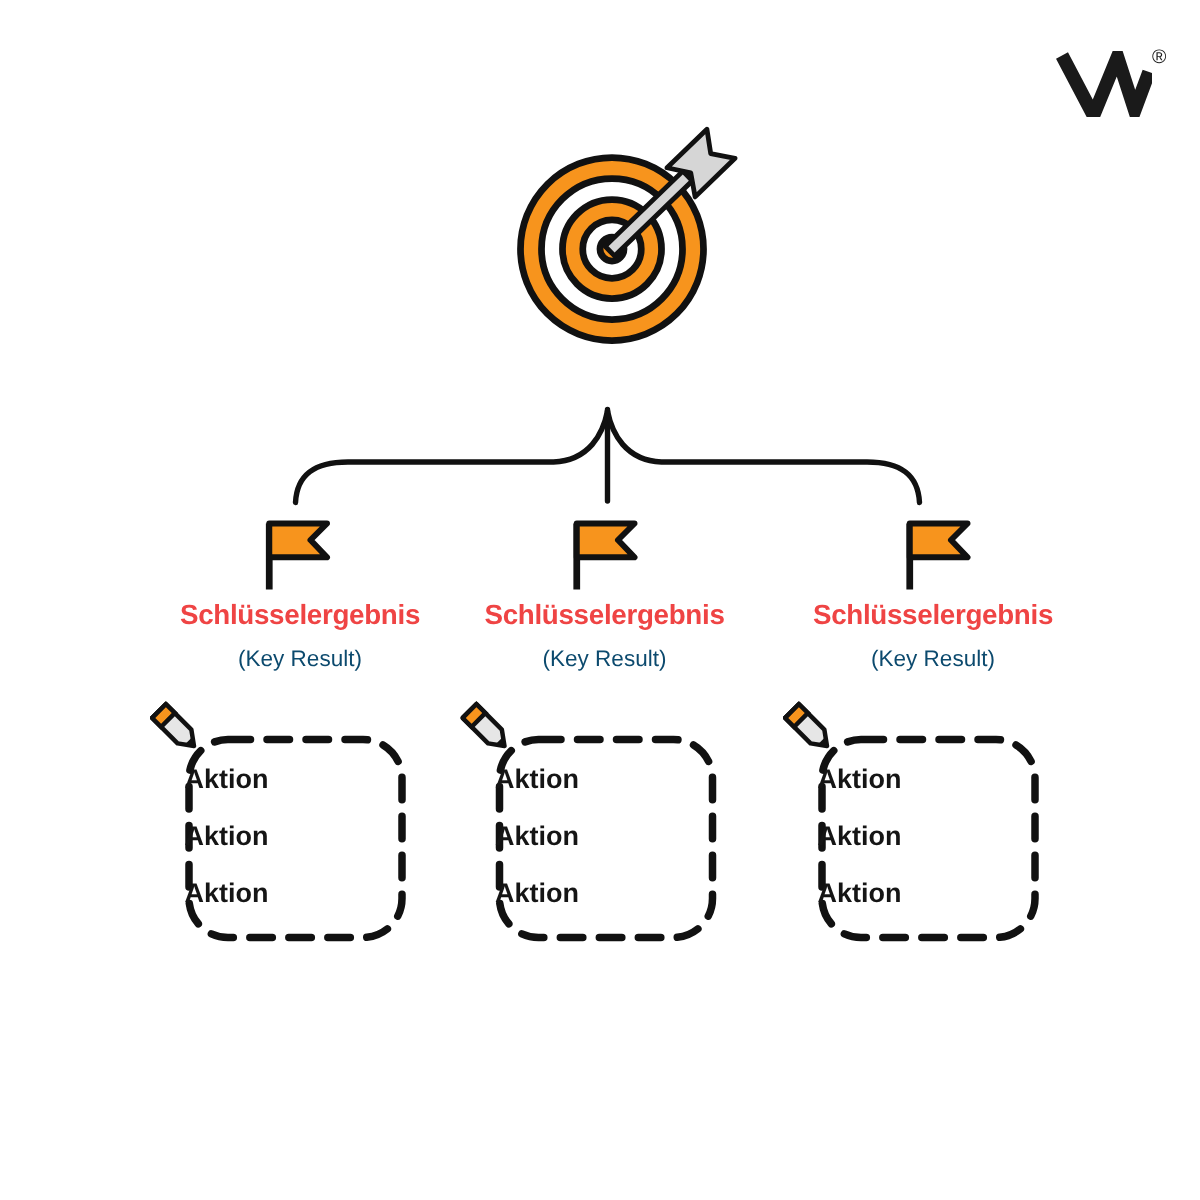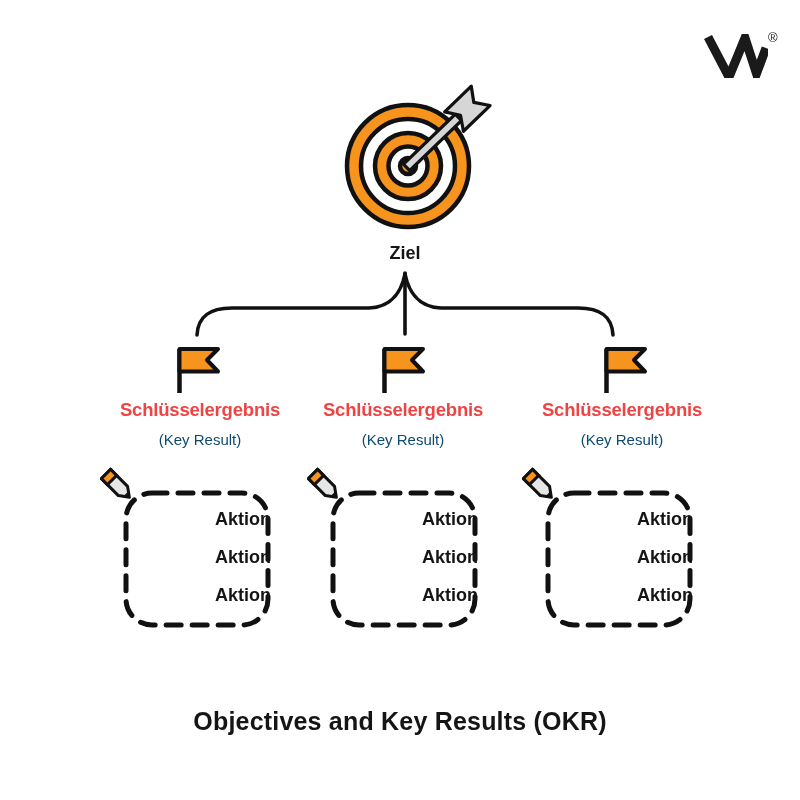--- a/index.html
+++ b/index.html
@@ -16,21 +16,21 @@
   .abs{position:absolute;}
   .ctr{text-align:center;}
   .ziel-label{left:305px;top:243px;width:200px;font-size:18px;font-weight:bold;color:#151515;}
   .kr-label{top:399px;width:240px;font-size:18.5px;font-weight:bold;letter-spacing:-0.2px;color:#ef4444;}
   .kr-sub{top:431px;width:240px;font-size:15px;font-weight:400;color:#0c4a6e;}
   .kr-label.c1,.kr-sub.c1{left:80px;}
   .kr-label.c2,.kr-sub.c2{left:283px;}
   .kr-label.c3,.kr-sub.c3{left:502px;}
   .action-col{
     top:490px;width:148px;height:138px;display:flex;flex-direction:column;
-    align-items:flex-end;padding-top:19px;gap:17px;box-sizing:border-box;
+    align-items:flex-start;padding-top:19px;gap:17px;box-sizing:border-box;
   }
   .action-col.c1{left:123px;} .action-col.c2{left:330px;} .action-col.c3{left:545px;}
   .action-item{font-size:18px;font-weight:bold;line-height:21px;color:#151515;}
   .footer-title{left:100px;top:707px;width:600px;font-size:25px;font-weight:bold;color:#151515;letter-spacing:0.2px;}
   .footer-url{left:100px;top:743px;width:600px;font-size:11.5px;font-weight:600;color:var(--url-gray);letter-spacing:0.3px;}
   .reg-mark{left:768px;top:30px;font-size:13px;color:#1a1a1a;}
   svg{display:block;}
 </style>
 </head>
 <body>
@@ -52,21 +52,20 @@
       <circle cx="90" cy="90" r="33" fill="#F7941D" stroke="#111" stroke-width="4.5"></circle>
       <circle cx="90" cy="90" r="19.5" fill="#ffffff" stroke="#111" stroke-width="4.5"></circle>
       <circle cx="90" cy="90" r="8" fill="#F7941D" stroke="#111" stroke-width="4.5"></circle>
       <g transform="translate(90,90) rotate(-44)">
         <rect x="-2" y="-4.5" width="72" height="9" fill="#D6D6D6" stroke="#111" stroke-width="3.2" stroke-linejoin="round"></rect>
         <path d="M64,-13.5 L101,-13.5 L91.5,0 L101,13.5 L64,13.5 L73,0 Z" fill="#D6D6D6" stroke="#111" stroke-width="3.2" stroke-linejoin="round"></path>
       </g>
     </svg>
   </div>
 
-  <div class="abs ctr ziel-label">Ziel</div>
 
   <div class="abs" style="left:180px;top:265px;">
     <svg width="450" height="78" viewBox="0 0 450 78">
       <path d="M225,8 L225,69" fill="none" stroke="#111" stroke-width="3.6" stroke-linecap="round"></path>
       <path d="M225,9 C222,24 213,42 189,43 L52,43 C30,43 18,51 17,70" fill="none" stroke="#111" stroke-width="3.6" stroke-linecap="round"></path>
       <path d="M225,9 C228,24 237,42 261,43 L398,43 C420,43 432,51 433,70" fill="none" stroke="#111" stroke-width="3.6" stroke-linecap="round"></path>
     </svg>
   </div>
 
   <div class="abs" style="left:175px;top:346px;">
@@ -148,15 +147,14 @@
     <div class="action-item">Aktion</div>
     <div class="action-item">Aktion</div>
     <div class="action-item">Aktion</div>
   </div>
   <div class="abs action-col c3">
     <div class="action-item">Aktion</div>
     <div class="action-item">Aktion</div>
     <div class="action-item">Aktion</div>
   </div>
 
-  <div class="abs ctr footer-title">Objectives and Key Results (OKR)</div>
 
 </div>
 
 </body></html>

